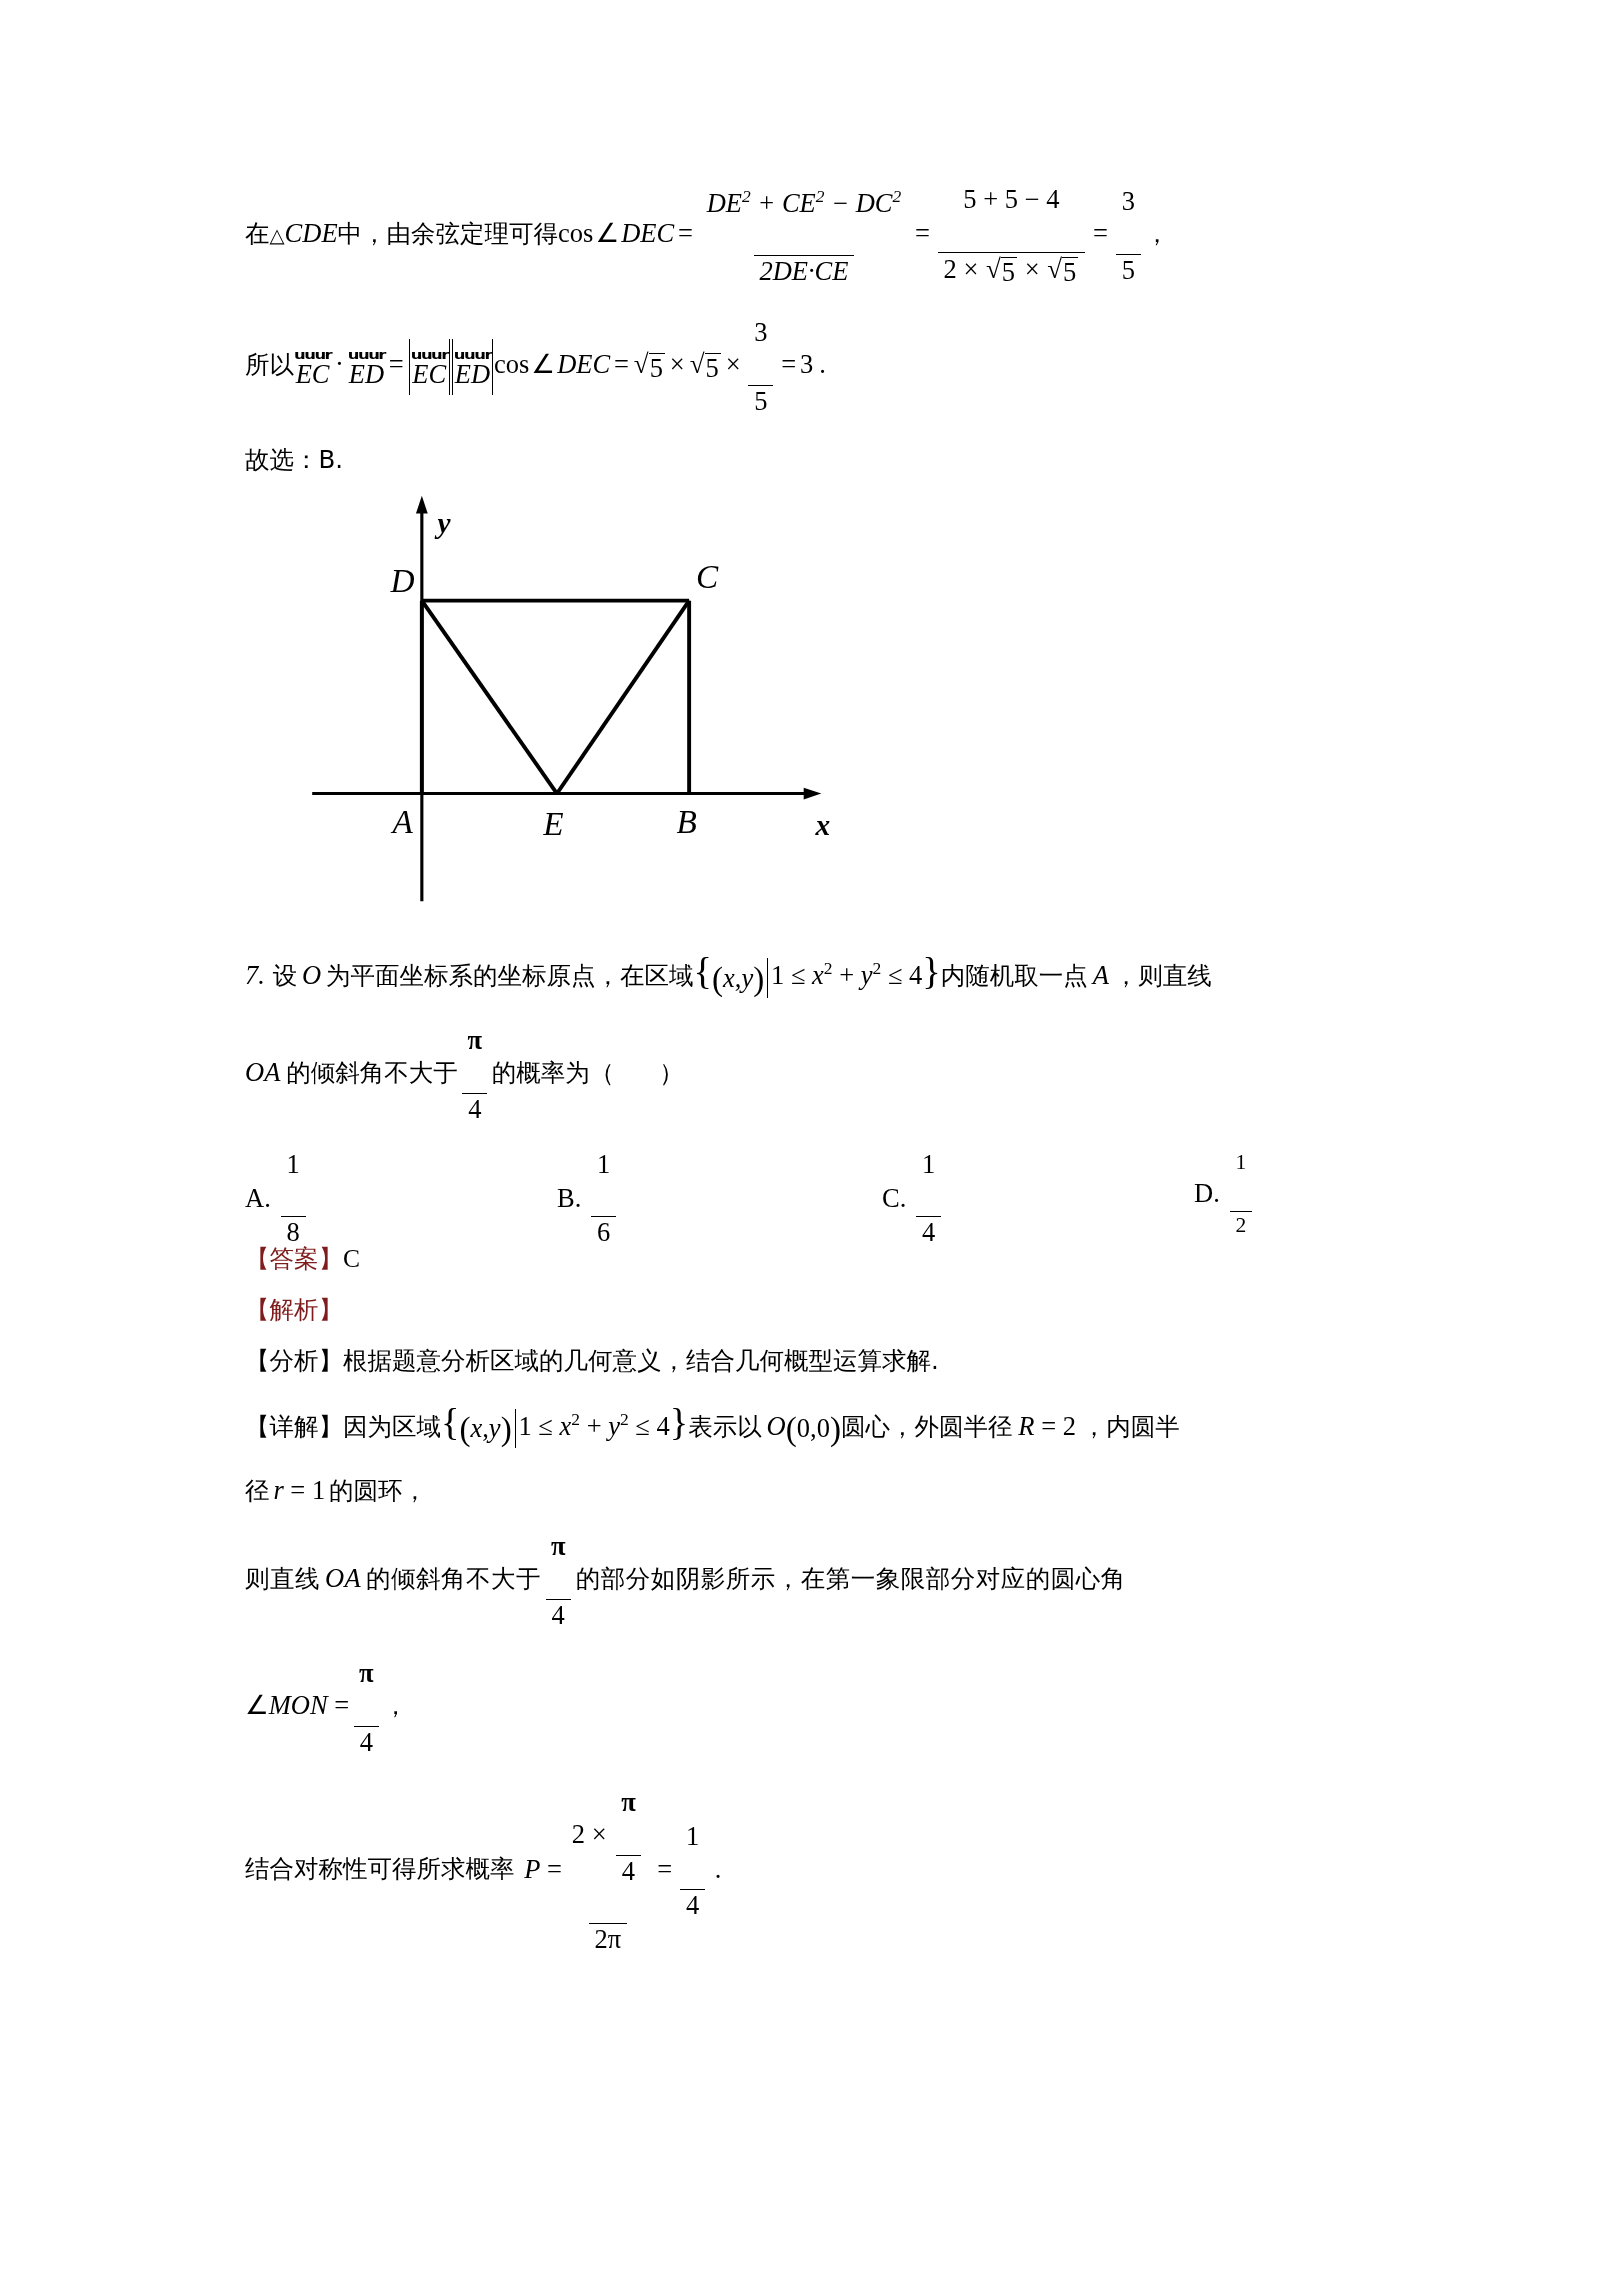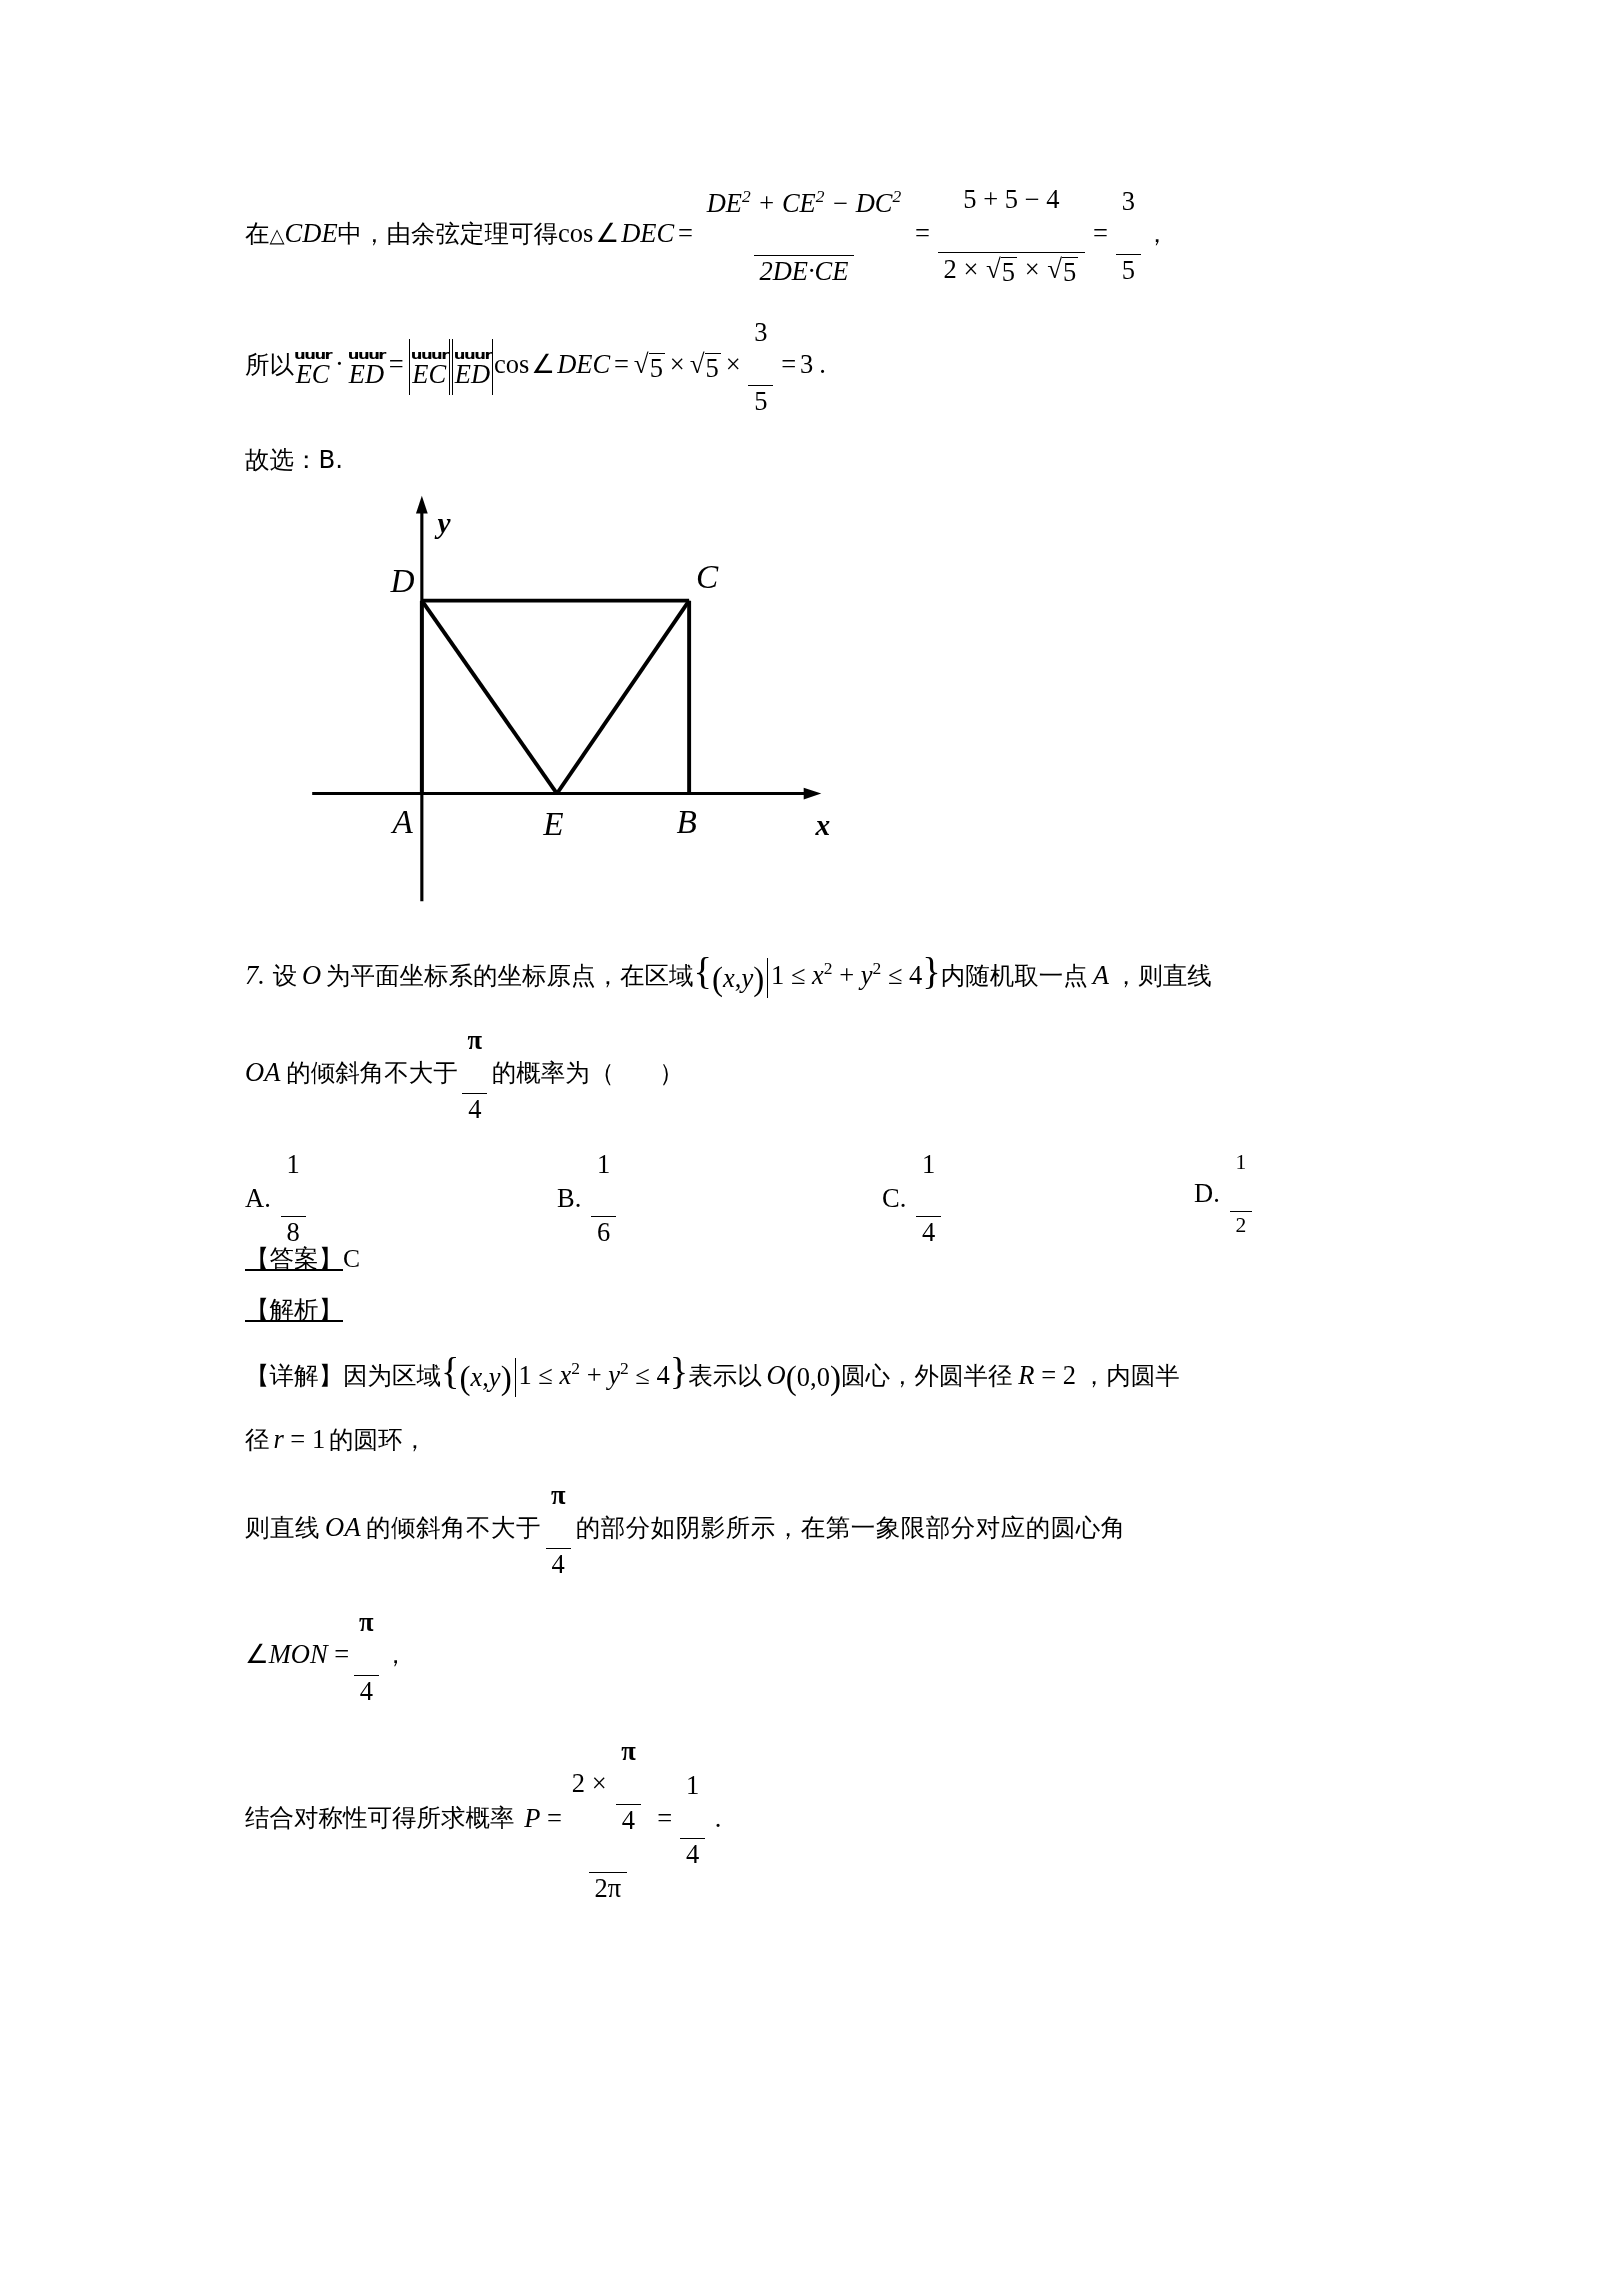--- a/index.html
+++ b/index.html
@@ -51,21 +51,21 @@
 
   
   .vec{ display:inline-flex; flex-direction:column; align-items:center; vertical-align:middle; line-height:1;}
   .vec .arrow{
     font-family:"DejaVu Sans",sans-serif;
     font-size:0.62em; letter-spacing:-1.5px;
     font-weight:bold; margin-bottom:-2.9px; transform:scaleY(0.8);
   }
   .vec .body{ font-style:italic; }
 
-  .blue{ color:#000000;text-decoration:underline; }
+  .blue{ color:#7f1d1d; }
   .tagbold{ font-family:"DejaVu Sans","Liberation Sans",sans-serif; }
 
   
   .figure{ position:relative; width:549px; height:421px; margin:17.6px 0 0 59px; }
 
   
   .choices{ position:relative; height:78px; }
   .choice{ position:absolute; top:0; display:inline-flex; align-items:center; font-size:26.5px;}
   .choice .lbl{ font-family:"Liberation Serif",serif; margin-right:5.9px;}
   .justify-wide{ letter-spacing:0.5px; }
@@ -197,20 +197,23 @@
     </div>
 
     <div class="line" style="font-size:25.5px;margin-top:17.6px;">
       <span class="cn blue tagbold">【答案】</span><span class="mn">C</span>
     </div>
 
     <div class="line" style="font-size:25.5px;margin-top:25.5px;">
       <span class="cn blue tagbold">【解析】</span>
     </div>
 
+    <div class="line" style="font-size:25.5px;margin-top:25.5px;">
+      <span class="cn tagbold">【分析】</span><span class="cn">根据题意分析区域的几何意义，结合几何概型运算求解.</span>
+    </div>
 
     <div class="line" style="font-size:26.5px;margin-top:29px;">
       <span class="cn tagbold">【详解】</span><span class="cn">因为区域</span><span class="bigbrace">{</span><span class="mrow">
           <span class="paren">(</span>
           <span class="mi">x</span>
           <span class="mn">,</span>
           <span class="mi">y</span>
           <span class="paren">)</span>
         </span><span class="bigbar"></span><span class="mn">1 ≤ <span class="mi">x</span><span class="sup">2</span> + <span class="mi">y</span><span class="sup">2</span> ≤ 4</span><span class="bigbrace">}</span><span class="cn">表示以</span><span class="mi" style="padding-left:4.9px;">O</span><span class="mrow">
           <span class="paren">(</span>

